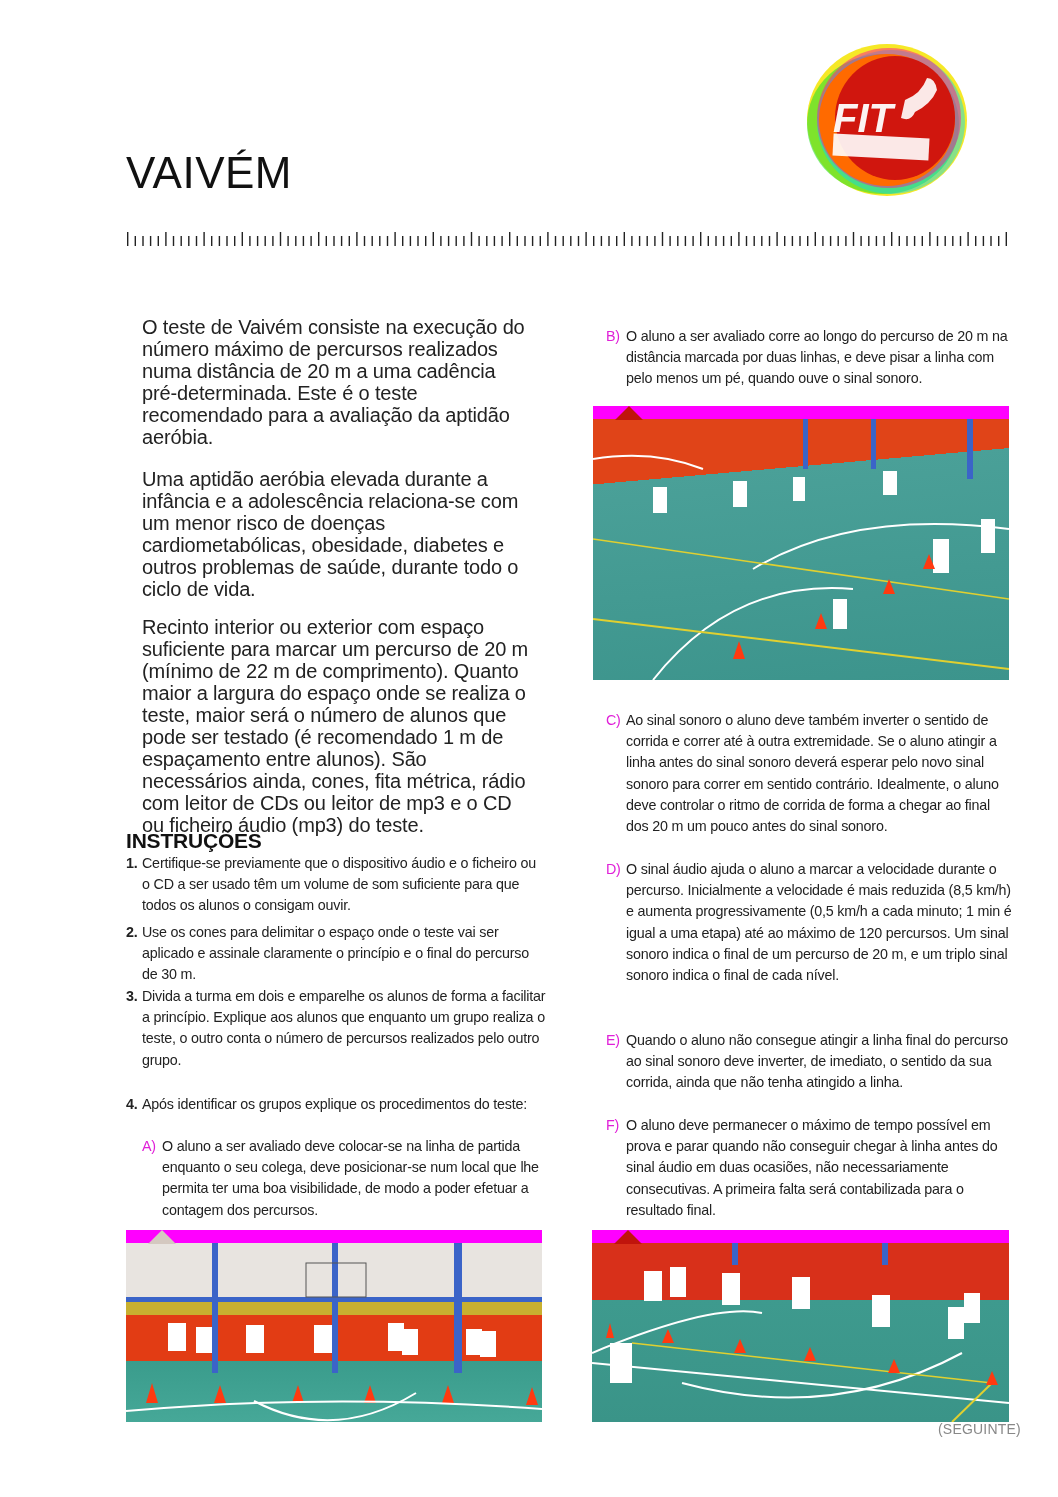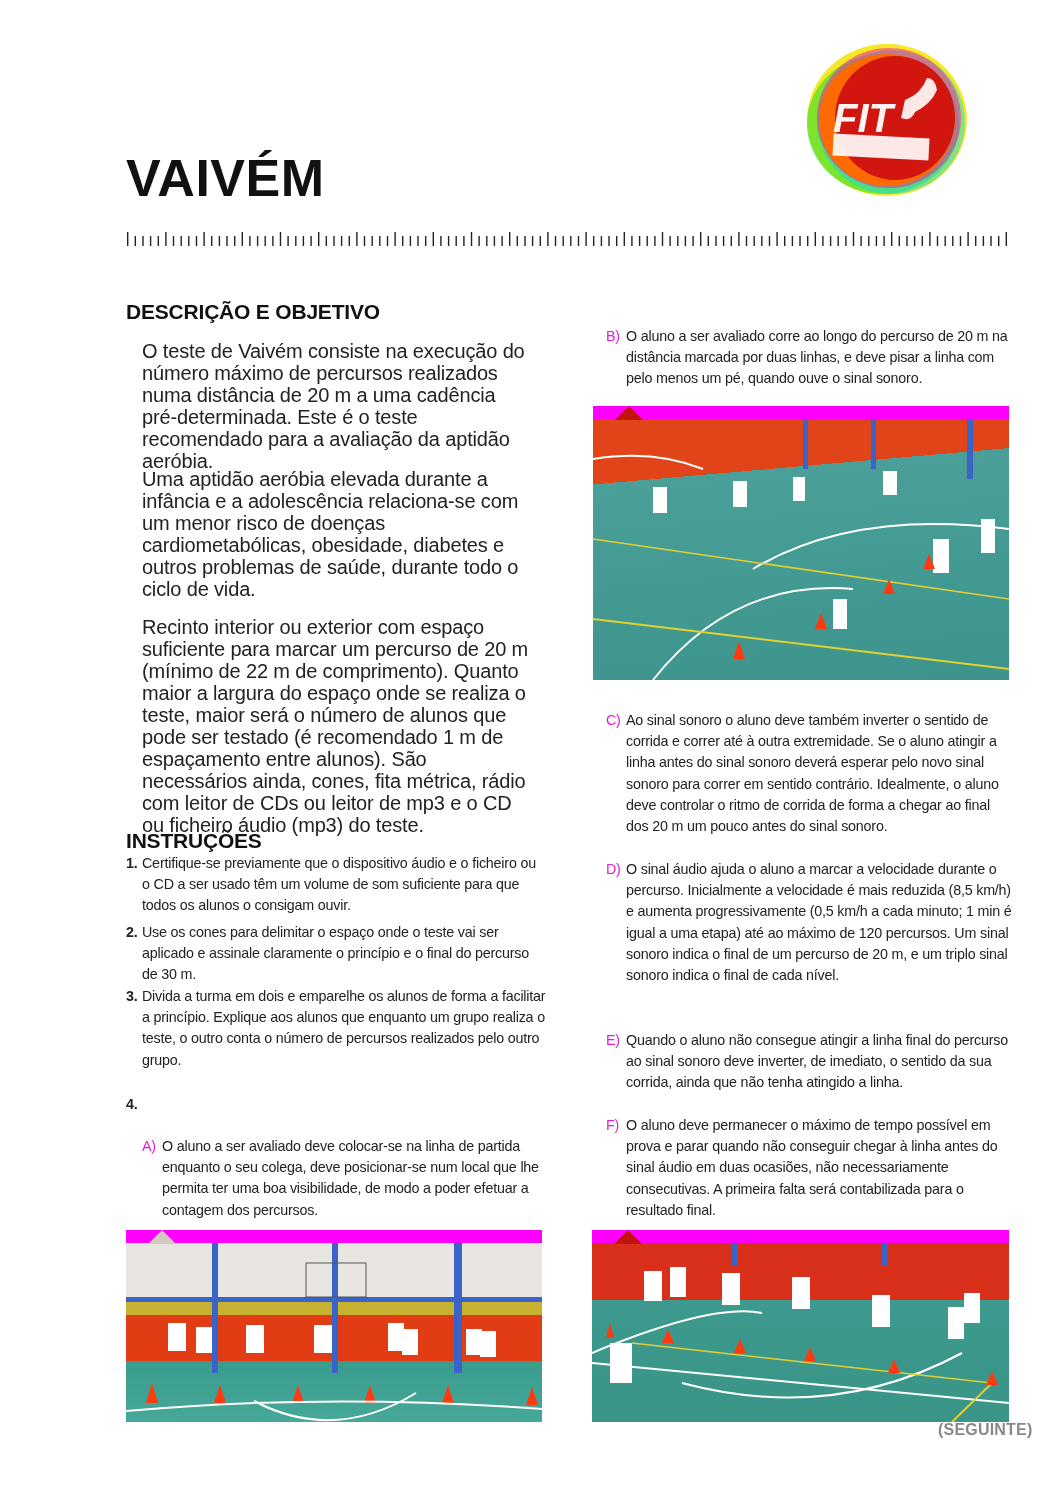--- a/index.html
+++ b/index.html
@@ -1,34 +1,34 @@
 <!DOCTYPE html>
 <html><head>
 <meta charset="utf-8">
 <style>
   html, body { margin:0; padding:0; background:#fff; }
   body { width:1058px; height:1497px; position:relative; overflow:hidden;
          font-family:"Liberation Sans", "DejaVu Sans", sans-serif; color:#1a1a1a; }
   .abs { position:absolute; }
-  .title { left:126px; top:148px; font-size:52px; font-weight:700; letter-spacing:0.5px; color:#111; }
+  .title { left:126px; top:148px; font-size:44px; font-weight:400; letter-spacing:0.5px; color:#111; }
   .logo { left:801px; top:38px; width:172px; height:162px;font-style:italic; }
   .ruler { left:126px; top:232px; width:884px; height:14px; }
   h2 { margin:0; font-size:21px; font-weight:700; color:#111; line-height:24px; letter-spacing:-0.2px; }
   .para { font-size:20px; line-height:22px; color:#222; margin:16px; letter-spacing:-0.15px; }
   .section { left:126px; width:420px; }
   .numitem { display:flex; font-size:14.3px; line-height:21.2px; color:#222; letter-spacing:-0.2px; }
   .numitem .n { font-weight:700; width:16px; flex:none; }
   .letteritem { display:flex; font-size:14.3px; line-height:21.2px; color:#222; letter-spacing:-0.2px; }
   .letteritem .l { color:#e020d8; width:20px; flex:none; }
   .photo { overflow:hidden; }
   .photo .bar { position:absolute; left:0; top:0; right:0; height:13px; background:#ff00ff; }
   .photo .tab { position:absolute; top:-4px; left:22px; width:0; height:0;
                 border-left:14px solid transparent; border-right:14px solid transparent; }
   .photo .img { position:absolute; left:0; right:0; top:13px; bottom:0; }
-  .seguinte { left:938px; top:1421px; font-size:16px; color:#888; font-weight:700; letter-spacing:0.2px; }
+  .seguinte { left:938px; top:1421px; font-size:14px; color:#888; font-weight:400; letter-spacing:0.2px; }
 </style>
 </head>
 <body>
 
 <div class="abs title">VAIVÉM</div>
 
 <div class="abs logo">
   <svg width="172" height="162" viewBox="0 0 172 162">
     <ellipse cx="86" cy="82" rx="80" ry="76" fill="#f5e400" opacity="0.85"></ellipse>
     <ellipse cx="82" cy="86" rx="76" ry="70" fill="#2ee02e" opacity="0.6"></ellipse>
@@ -157,21 +157,20 @@
       <rect x="841.4" y="0" width="1.4" height="14" fill="#222"></rect>
       <rect x="849.0" y="4" width="1.4" height="10" fill="#222"></rect>
       <rect x="856.7" y="4" width="1.4" height="10" fill="#222"></rect>
       <rect x="864.3" y="4" width="1.4" height="10" fill="#222"></rect>
       <rect x="872.0" y="4" width="1.4" height="10" fill="#222"></rect>
       <rect x="879.6" y="0" width="1.4" height="14" fill="#222"></rect>
     </svg>
 </div>
 
 <div class="abs section" style="top:300px;">
-  <h2>DESCRIÇÃO E OBJETIVO</h2>
   <p class="para">O teste de Vaivém consiste na execução do número máximo de percursos realizados numa distância de 20 m a uma cadência pré-determinada. Este é o teste recomendado para a avaliação da aptidão aeróbia.</p>
 </div>
 
 <div class="abs section" style="top:452px;">
   <p class="para">Uma aptidão aeróbia elevada durante a infância e a adolescência relaciona-se com um menor risco de doenças cardiometabólicas, obesidade, diabetes e outros problemas de saúde, durante todo o ciclo de vida.</p>
 </div>
 
 <div class="abs section" style="top:600px;">
   <p class="para">Recinto interior ou exterior com espaço suficiente para marcar um percurso de 20 m (mínimo de 22 m de comprimento). Quanto maior a largura do espaço onde se realiza o teste, maior será o número de alunos que pode ser testado (é recomendado 1 m de espaçamento entre alunos). São necessários ainda, cones, fita métrica, rádio com leitor de CDs ou leitor de mp3 e o CD ou ficheiro áudio (mp3) do teste.</p>
 </div>
@@ -191,20 +190,21 @@
 </div>
 <div class="abs section" style="top:986px;">
   <div class="numitem">
     <span class="n">3.</span>
     <span>Divida a turma em dois e emparelhe os alunos de forma a facilitar a princípio. Explique aos alunos que enquanto um grupo realiza o teste, o outro conta o número de percursos realizados pelo outro grupo.</span>
   </div>
 </div>
 <div class="abs section" style="top:1094px;width:430px;">
   <div class="numitem">
     <span class="n">4.</span>
+    <span>Após identificar os grupos explique os procedimentos do teste:</span>
   </div>
 </div>
 <div class="abs" style="left:142px;top:1136px;width:400px;">
   <div class="letteritem">
     <span class="l">A)</span>
     <span>O aluno a ser avaliado deve colocar-se na linha de partida enquanto o seu colega, deve posicionar-se num local que lhe permita ter uma boa visibilidade, de modo a poder efetuar a contagem dos percursos.</span>
   </div>
 </div>
 
 <div class="abs photo" style="left:126px;top:1230px;width:416px;height:192px;">

